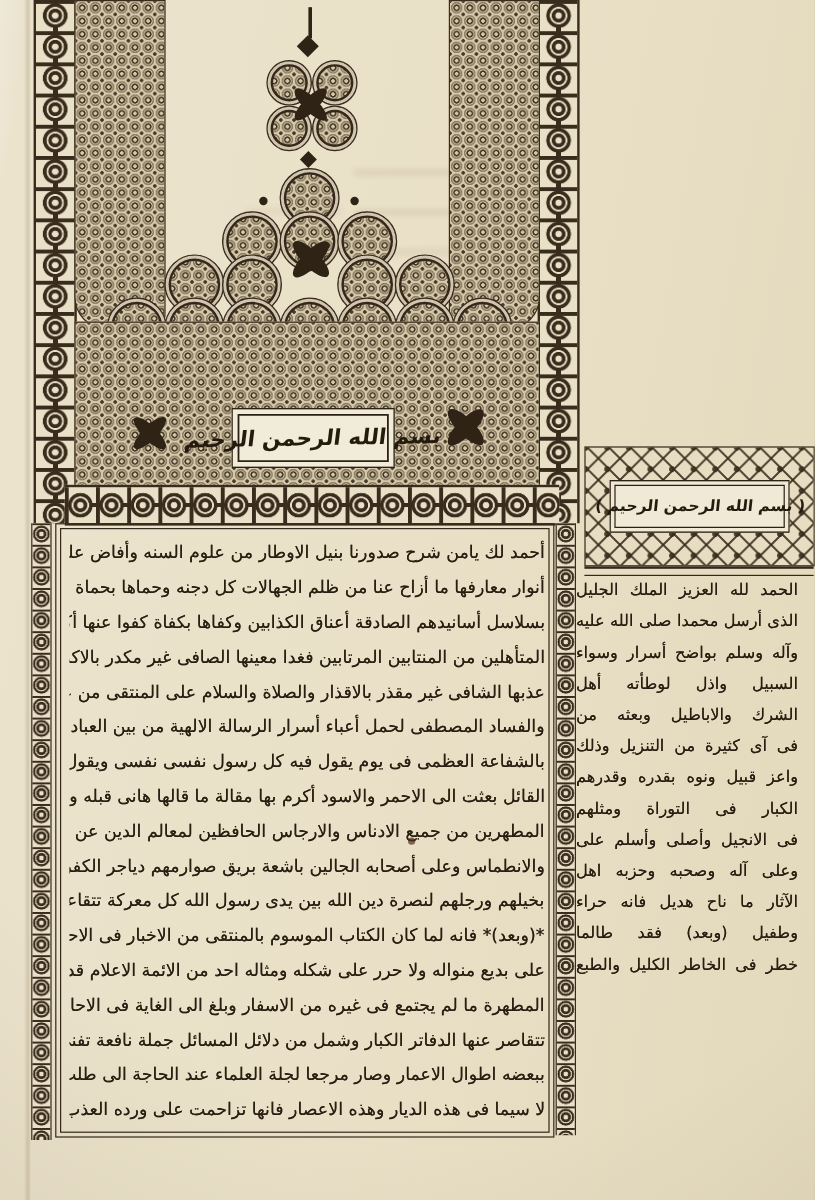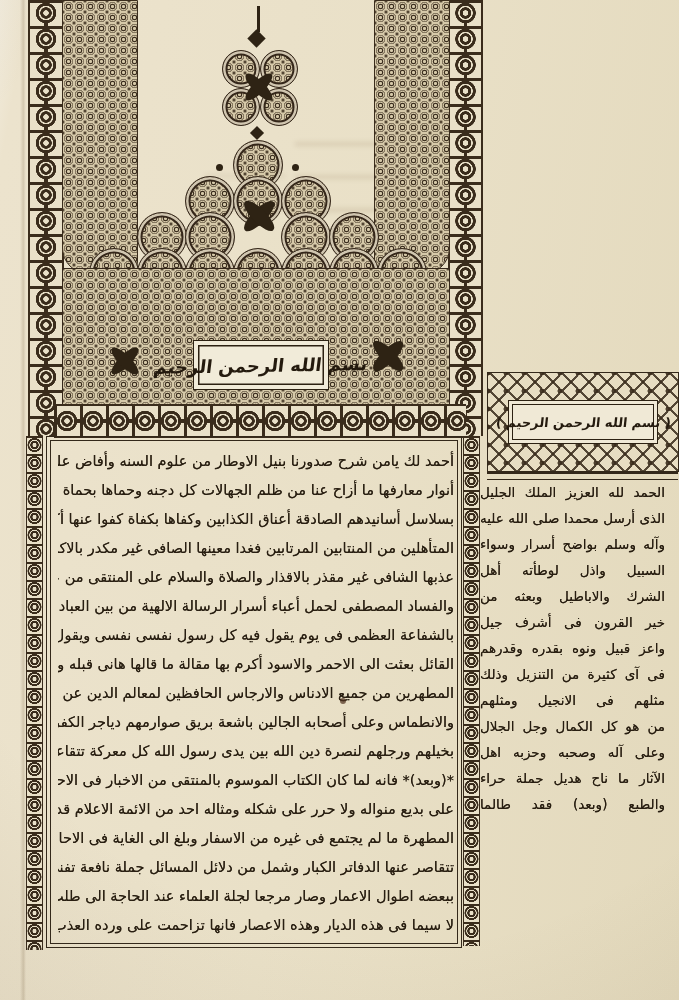--- a/index.html
+++ b/index.html
@@ -228,25 +228,25 @@
         <span>( بسم الله الرحمن الرحيم )</span>
       </div>
     </div>
     <div class="m-rule"></div>
     <div class="m-text" dir="rtl">
       <div class="mline">الحمد لله العزيز الملك الجليل</div>
       <div class="mline">الذى أرسل محمدا صلى الله عليه</div>
       <div class="mline">وآله وسلم بواضح أسرار وسواء</div>
       <div class="mline">السبيل واذل لوطأته أهل</div>
       <div class="mline">الشرك والاباطيل وبعثه من</div>
-      <div class="mline">خير القرون فى أشرف جيل</div>
+      <div class="mline">فى آى كثيرة من التنزيل وذلك</div>
       <div class="mline">واعز قبيل ونوه بقدره وقدرهم</div>
-      <div class="mline">فى آى كثيرة من التنزيل وذلك</div>
-      <div class="mline">مثلهم فى الانجيل ومثلهم</div>
-      <div class="mline">من هو كل الكمال وجل الجلال</div>
+      <div class="mline">الكبار فى التوراة ومثلهم</div>
+      <div class="mline">فى الانجيل وأصلى وأسلم على</div>
       <div class="mline">وعلى آله وصحبه وحزبه اهل</div>
-      <div class="mline">الآثار ما ناح هديل جملة حراء</div>
-      <div class="mline">والطبع (وبعد) فقد طالما</div>
+      <div class="mline">الآثار ما ناح هديل فانه حراء</div>
+      <div class="mline">وطفيل (وبعد) فقد طالما</div>
+      <div class="mline">خطر فى الخاطر الكليل والطبع</div>
     </div>
   </div>
 
   <div class="catchword" dir="rtl">وتسابقت</div>
 </div>
 
 </body></html>

